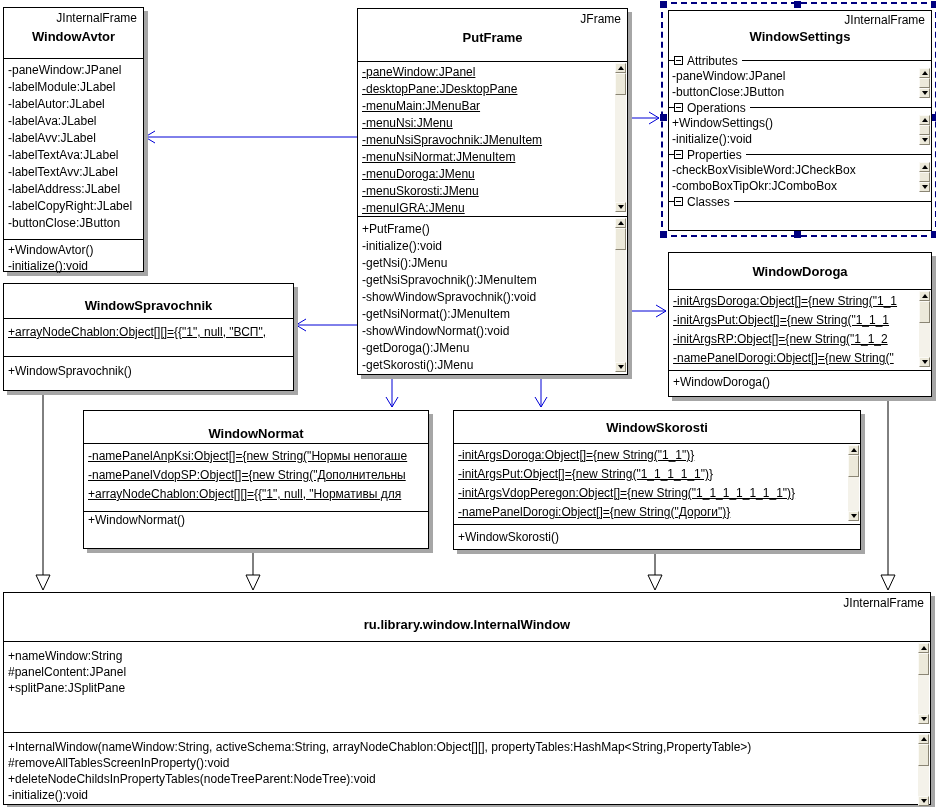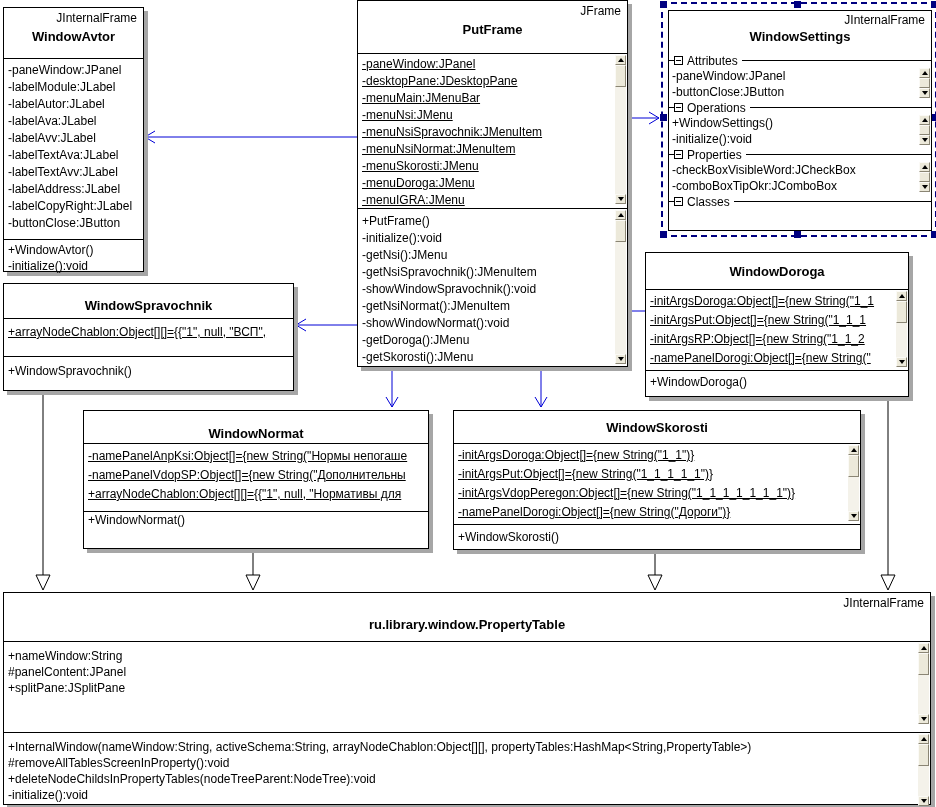--- a/index.html
+++ b/index.html
@@ -107,35 +107,35 @@
       <div class="member">-labelAddress:JLabel</div>
       <div class="member">-labelCopyRight:JLabel</div>
       <div class="member">-buttonClose:JButton</div>
     </div>
   <div class="cmp lh16 pt2" style="height:32px;">
       <div class="member">+WindowAvtor()</div>
       <div class="member">-initialize():void</div>
     </div>
 </div>
 
-<div class="cls" id="box-putframe" style="left:357px;top:0;width:269px;height:365px;">
+<div class="cls" id="box-putframe" style="left:357px;top:8px;width:269px;height:365px;">
   <div class="cmp first" style="height:52px;">
     <div class="ster">JFrame</div>
     <div class="cname">PutFrame</div>
   </div>
   <div class="cmp pt2" style="height:152px;">
     <div>
         <div class="member ul">-paneWindow:JPanel</div>
         <div class="member ul">-desktopPane:JDesktopPane</div>
         <div class="member ul">-menuMain:JMenuBar</div>
         <div class="member ul">-menuNsi:JMenu</div>
         <div class="member ul">-menuNsiSpravochnik:JMenuItem</div>
         <div class="member ul">-menuNsiNormat:JMenuItem</div>
+        <div class="member ul">-menuDoroga:JMenu</div>
         <div class="member ul">-menuSkorosti:JMenu</div>
-        <div class="member ul">-menuDoroga:JMenu</div>
         <div class="member ul">-menuIGRA:JMenu</div>
       </div>
     <div class="vscroll" style="top:1px;height:149px;">
         <div class="sb-btn sb-up">
           <div class="tri tri-up"></div>
         </div>
         <div class="sb-thumb"></div>
         <div class="sb-btn sb-down">
           <div class="tri tri-down"></div>
         </div>
@@ -236,21 +236,21 @@
   <div class="sec">
     <div class="sec-hdr">
       <span class="tick"></span>
       <span class="mbox"></span>
       <span class="sec-label">Classes</span>
       <span class="sec-line"></span>
     </div>
   </div>
 </div>
 
-<div class="cls" id="box-doroga" style="left:645px;top:252px;width:262px;height:143px;">
+<div class="cls" id="box-doroga" style="left:668px;top:252px;width:262px;height:143px;">
   <div class="cmp first title-only" style="height:36px;">
     <span class="cname" style="margin-top:0;">WindowDoroga</span>
   </div>
   <div class="cmp lh19 pt2" style="height:78px;">
     <div>
         <div class="member ul">-initArgsDoroga:Object[]={new String("1_1</div>
         <div class="member ul">-initArgsPut:Object[]={new String("1_1_1</div>
         <div class="member ul">-initArgsRP:Object[]={new String("1_1_2</div>
         <div class="member ul">-namePanelDorogi:Object[]={new String("</div>
       </div>
@@ -317,21 +317,21 @@
       </div>
   </div>
   <div class="cmp pt4" style="height:24px;">
       <div class="member">+WindowSkorosti()</div>
     </div>
 </div>
 
 <div class="cls" id="box-internal" style="left:3px;top:592px;width:926px;height:211px;">
   <div class="cmp first" style="height:48px;">
     <div class="ster">JInternalFrame</div>
-    <div class="cname" style="margin-top:7px;">ru.library.window.PropertyTable</div>
+    <div class="cname" style="margin-top:7px;">ru.library.window.InternalWindow</div>
   </div>
   <div class="cmp lh16 pt6" style="height:84px;">
     <div>
         <div class="member">+nameWindow:String</div>
         <div class="member">#panelContent:JPanel</div>
         <div class="member">+splitPane:JSplitPane</div>
       </div>
     <div class="vscroll" style="top:1px;height:81px;">
         <div class="sb-btn sb-up">
           <div class="tri tri-up"></div>

